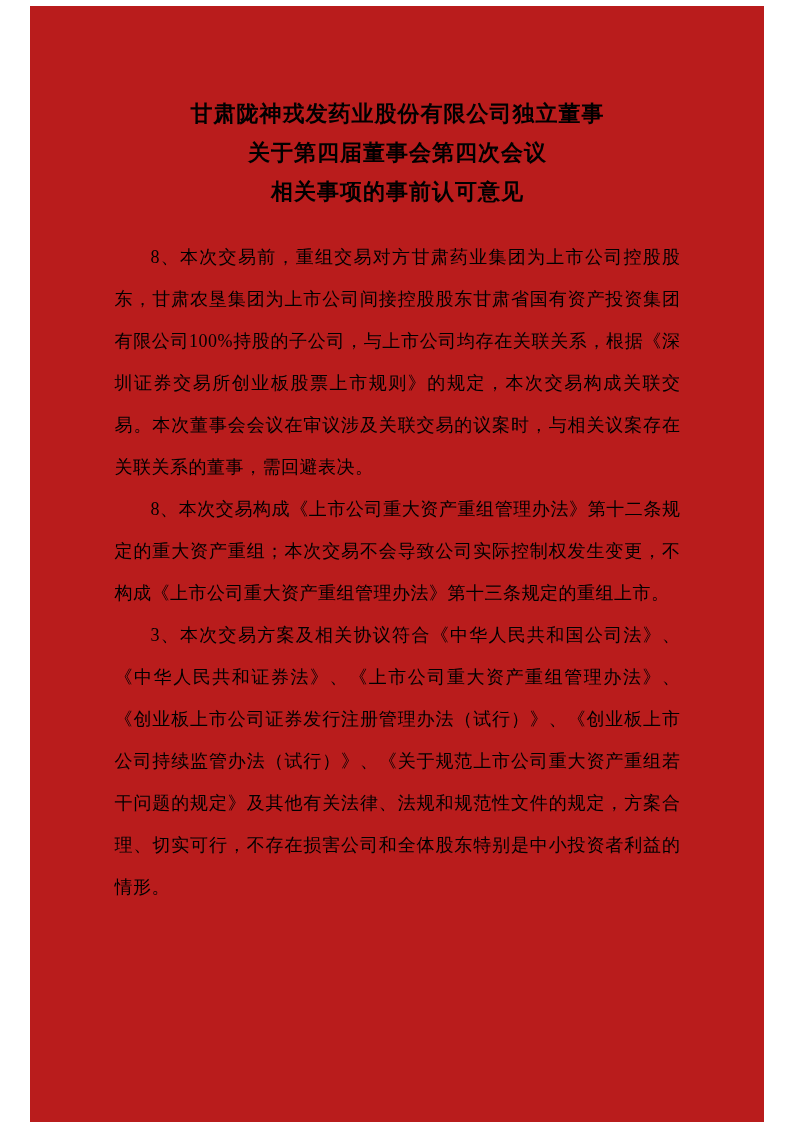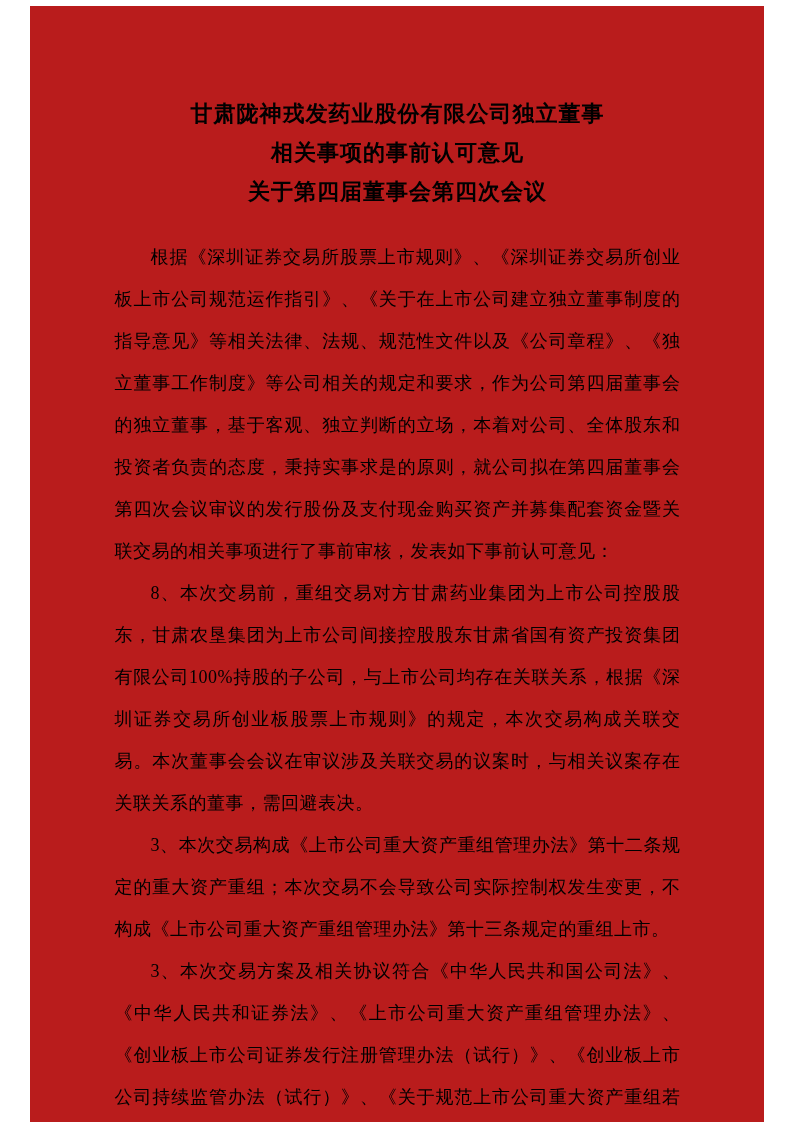--- a/index.html
+++ b/index.html
@@ -48,26 +48,25 @@
   }
 </style>
 </head>
 <body>
 
 <div class="page">
   <div class="content">
 
     <div class="doc-title">
       <div>甘肃陇神戎发药业股份有限公司独立董事</div>
+      <div>关于第四届董事会第四次会议</div>
       <div>相关事项的事前认可意见</div>
-      <div>关于第四届董事会第四次会议</div>
     </div>
 
     <div class="doc-body">
-      <p>根据《深圳证券交易所股票上市规则》、《深圳证券交易所创业板上市公司规范运作指引》、《关于在上市公司建立独立董事制度的指导意见》等相关法律、法规、规范性文件以及《公司章程》、《独立董事工作制度》等公司相关的规定和要求，作为公司第四届董事会的独立董事，基于客观、独立判断的立场，本着对公司、全体股东和投资者负责的态度，秉持实事求是的原则，就公司拟在第四届董事会第四次会议审议的发行股份及支付现金购买资产并募集配套资金暨关联交易的相关事项进行了事前审核，发表如下事前认可意见：</p>
       <p>8、本次交易前，重组交易对方甘肃药业集团为上市公司控股股东，甘肃农垦集团为上市公司间接控股股东甘肃省国有资产投资集团有限公司100%持股的子公司，与上市公司均存在关联关系，根据《深圳证券交易所创业板股票上市规则》的规定，本次交易构成关联交易。本次董事会会议在审议涉及关联交易的议案时，与相关议案存在关联关系的董事，需回避表决。</p>
-      <p>3、本次交易构成《上市公司重大资产重组管理办法》第十二条规定的重大资产重组；本次交易不会导致公司实际控制权发生变更，不构成《上市公司重大资产重组管理办法》第十三条规定的重组上市。</p>
+      <p>8、本次交易构成《上市公司重大资产重组管理办法》第十二条规定的重大资产重组；本次交易不会导致公司实际控制权发生变更，不构成《上市公司重大资产重组管理办法》第十三条规定的重组上市。</p>
       <p>3、本次交易方案及相关协议符合《中华人民共和国公司法》、《中华人民共和证券法》、《上市公司重大资产重组管理办法》、《创业板上市公司证券发行注册管理办法（试行）》、《创业板上市公司持续监管办法（试行）》、《关于规范上市公司重大资产重组若干问题的规定》及其他有关法律、法规和规范性文件的规定，方案合理、切实可行，不存在损害公司和全体股东特别是中小投资者利益的情形。</p>
 
     </div>
 
   </div>
 </div>
 
 </body></html>

